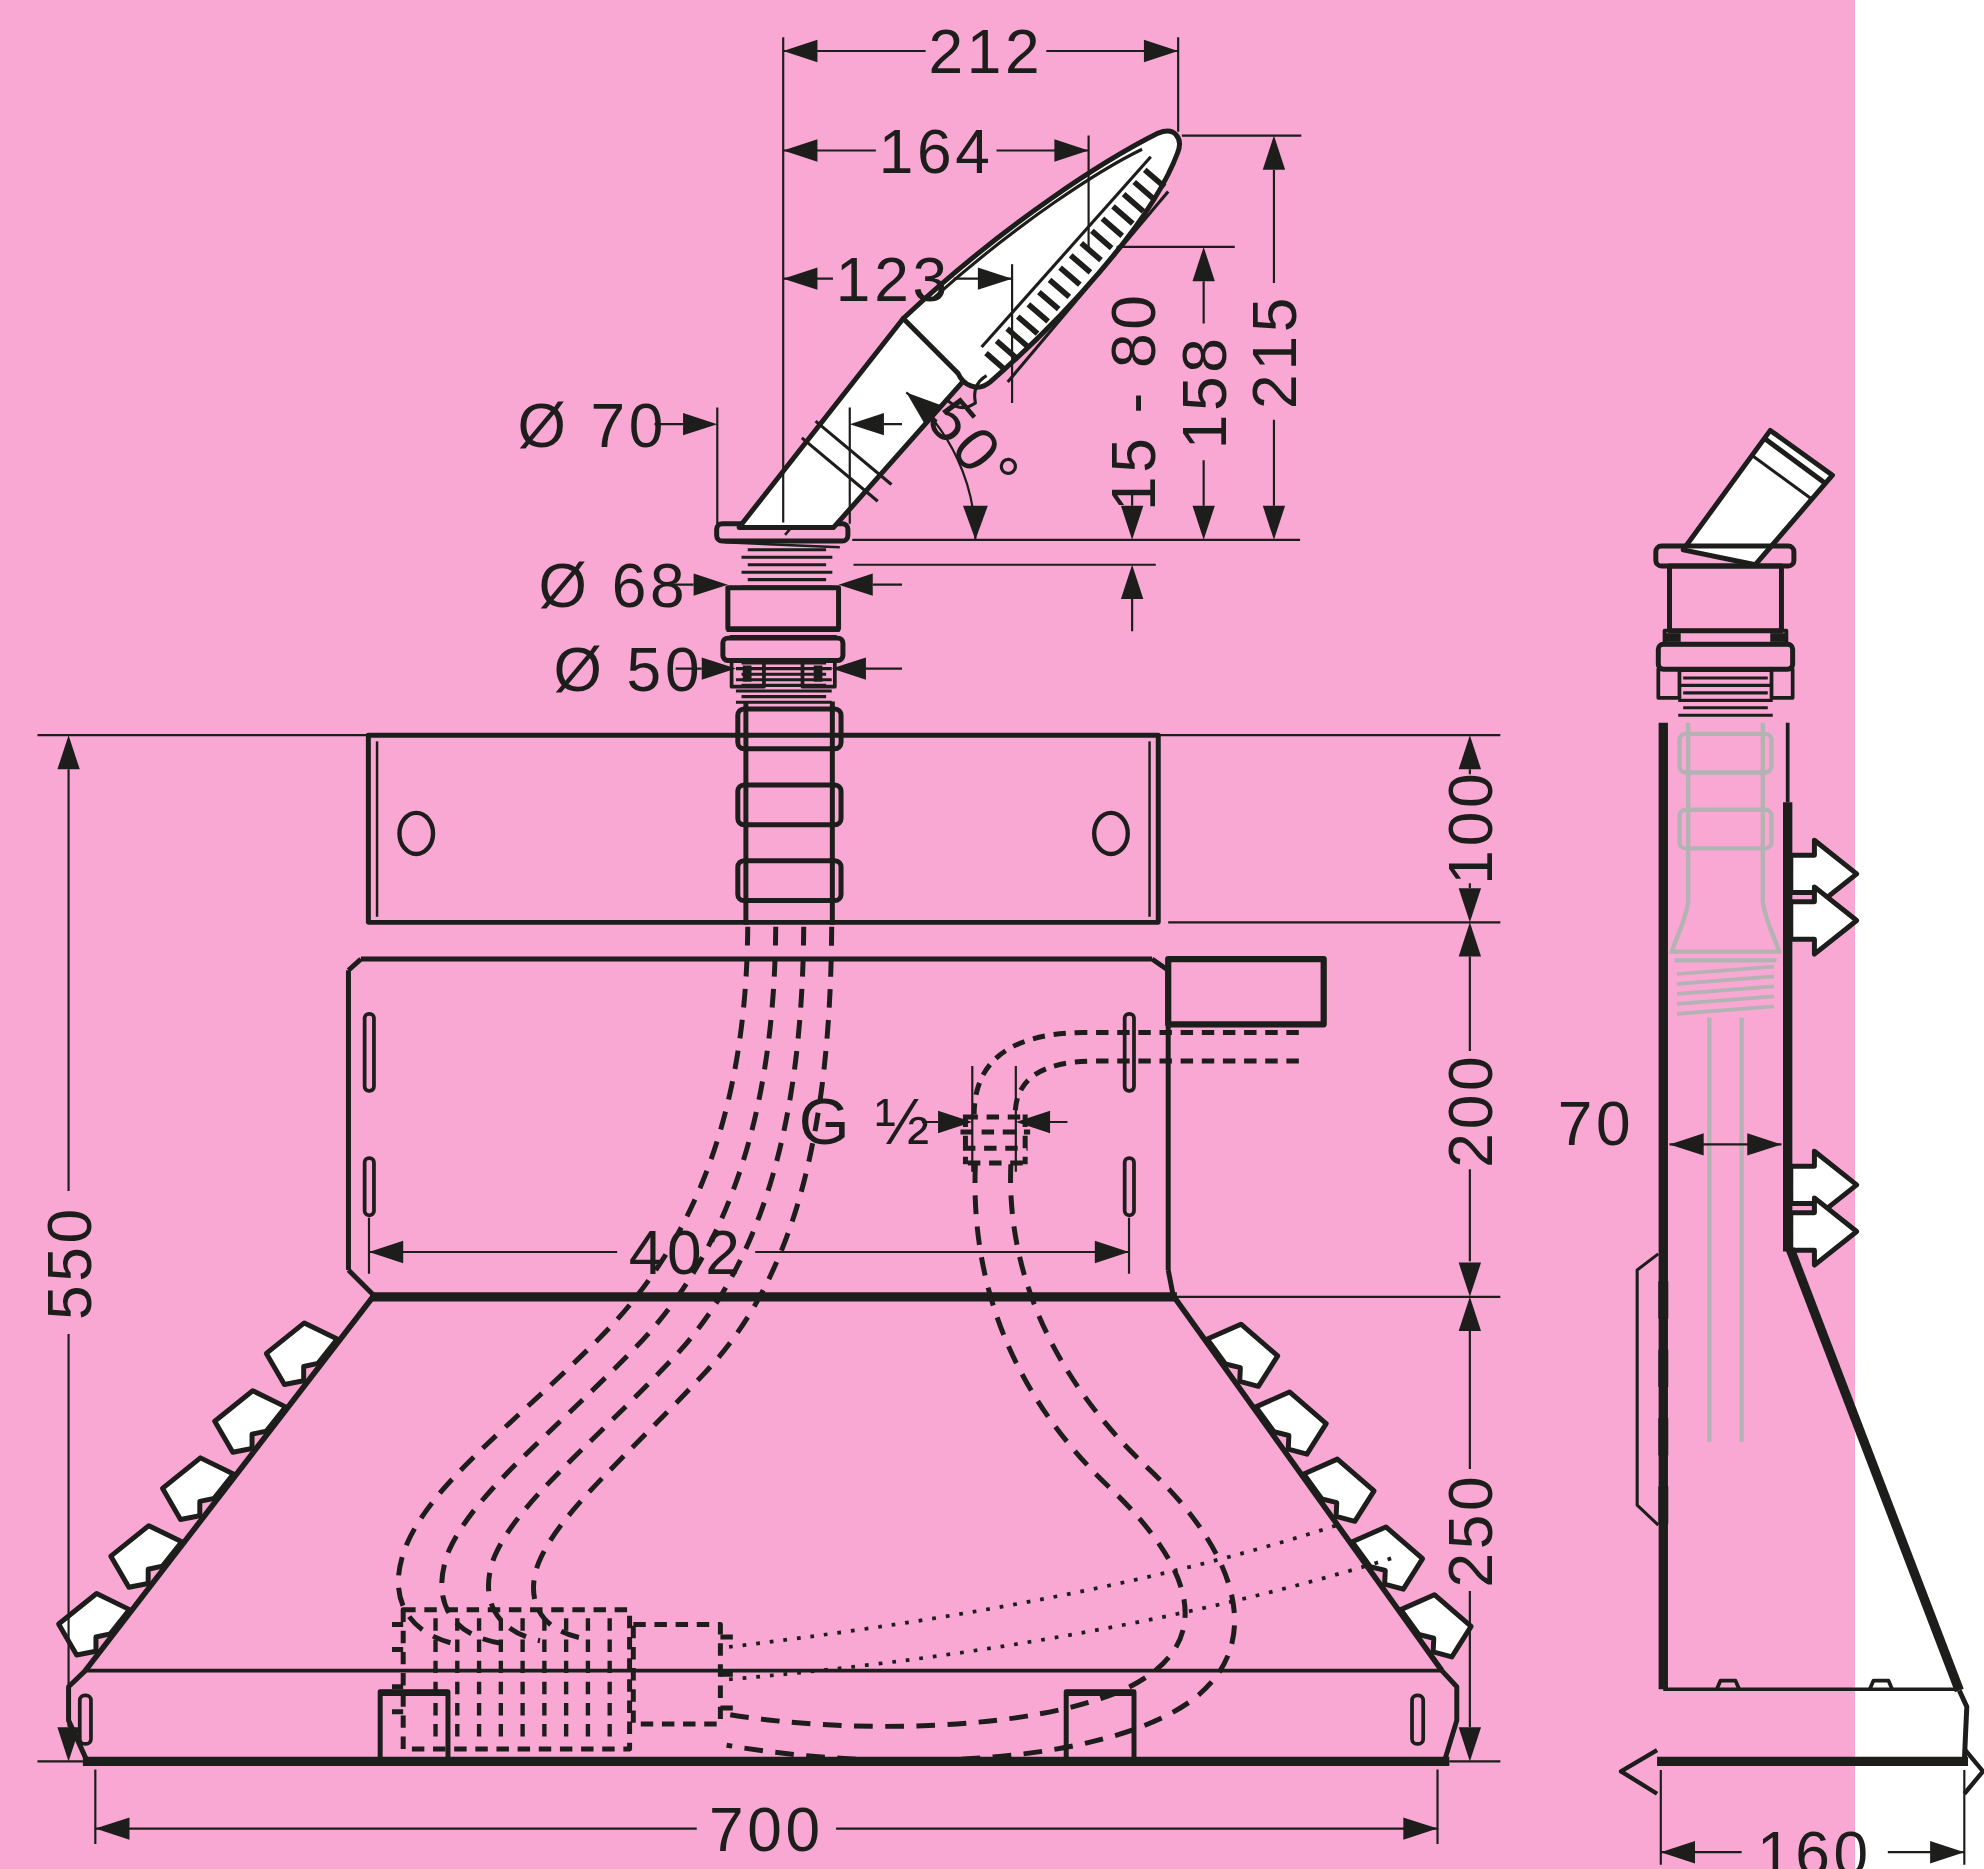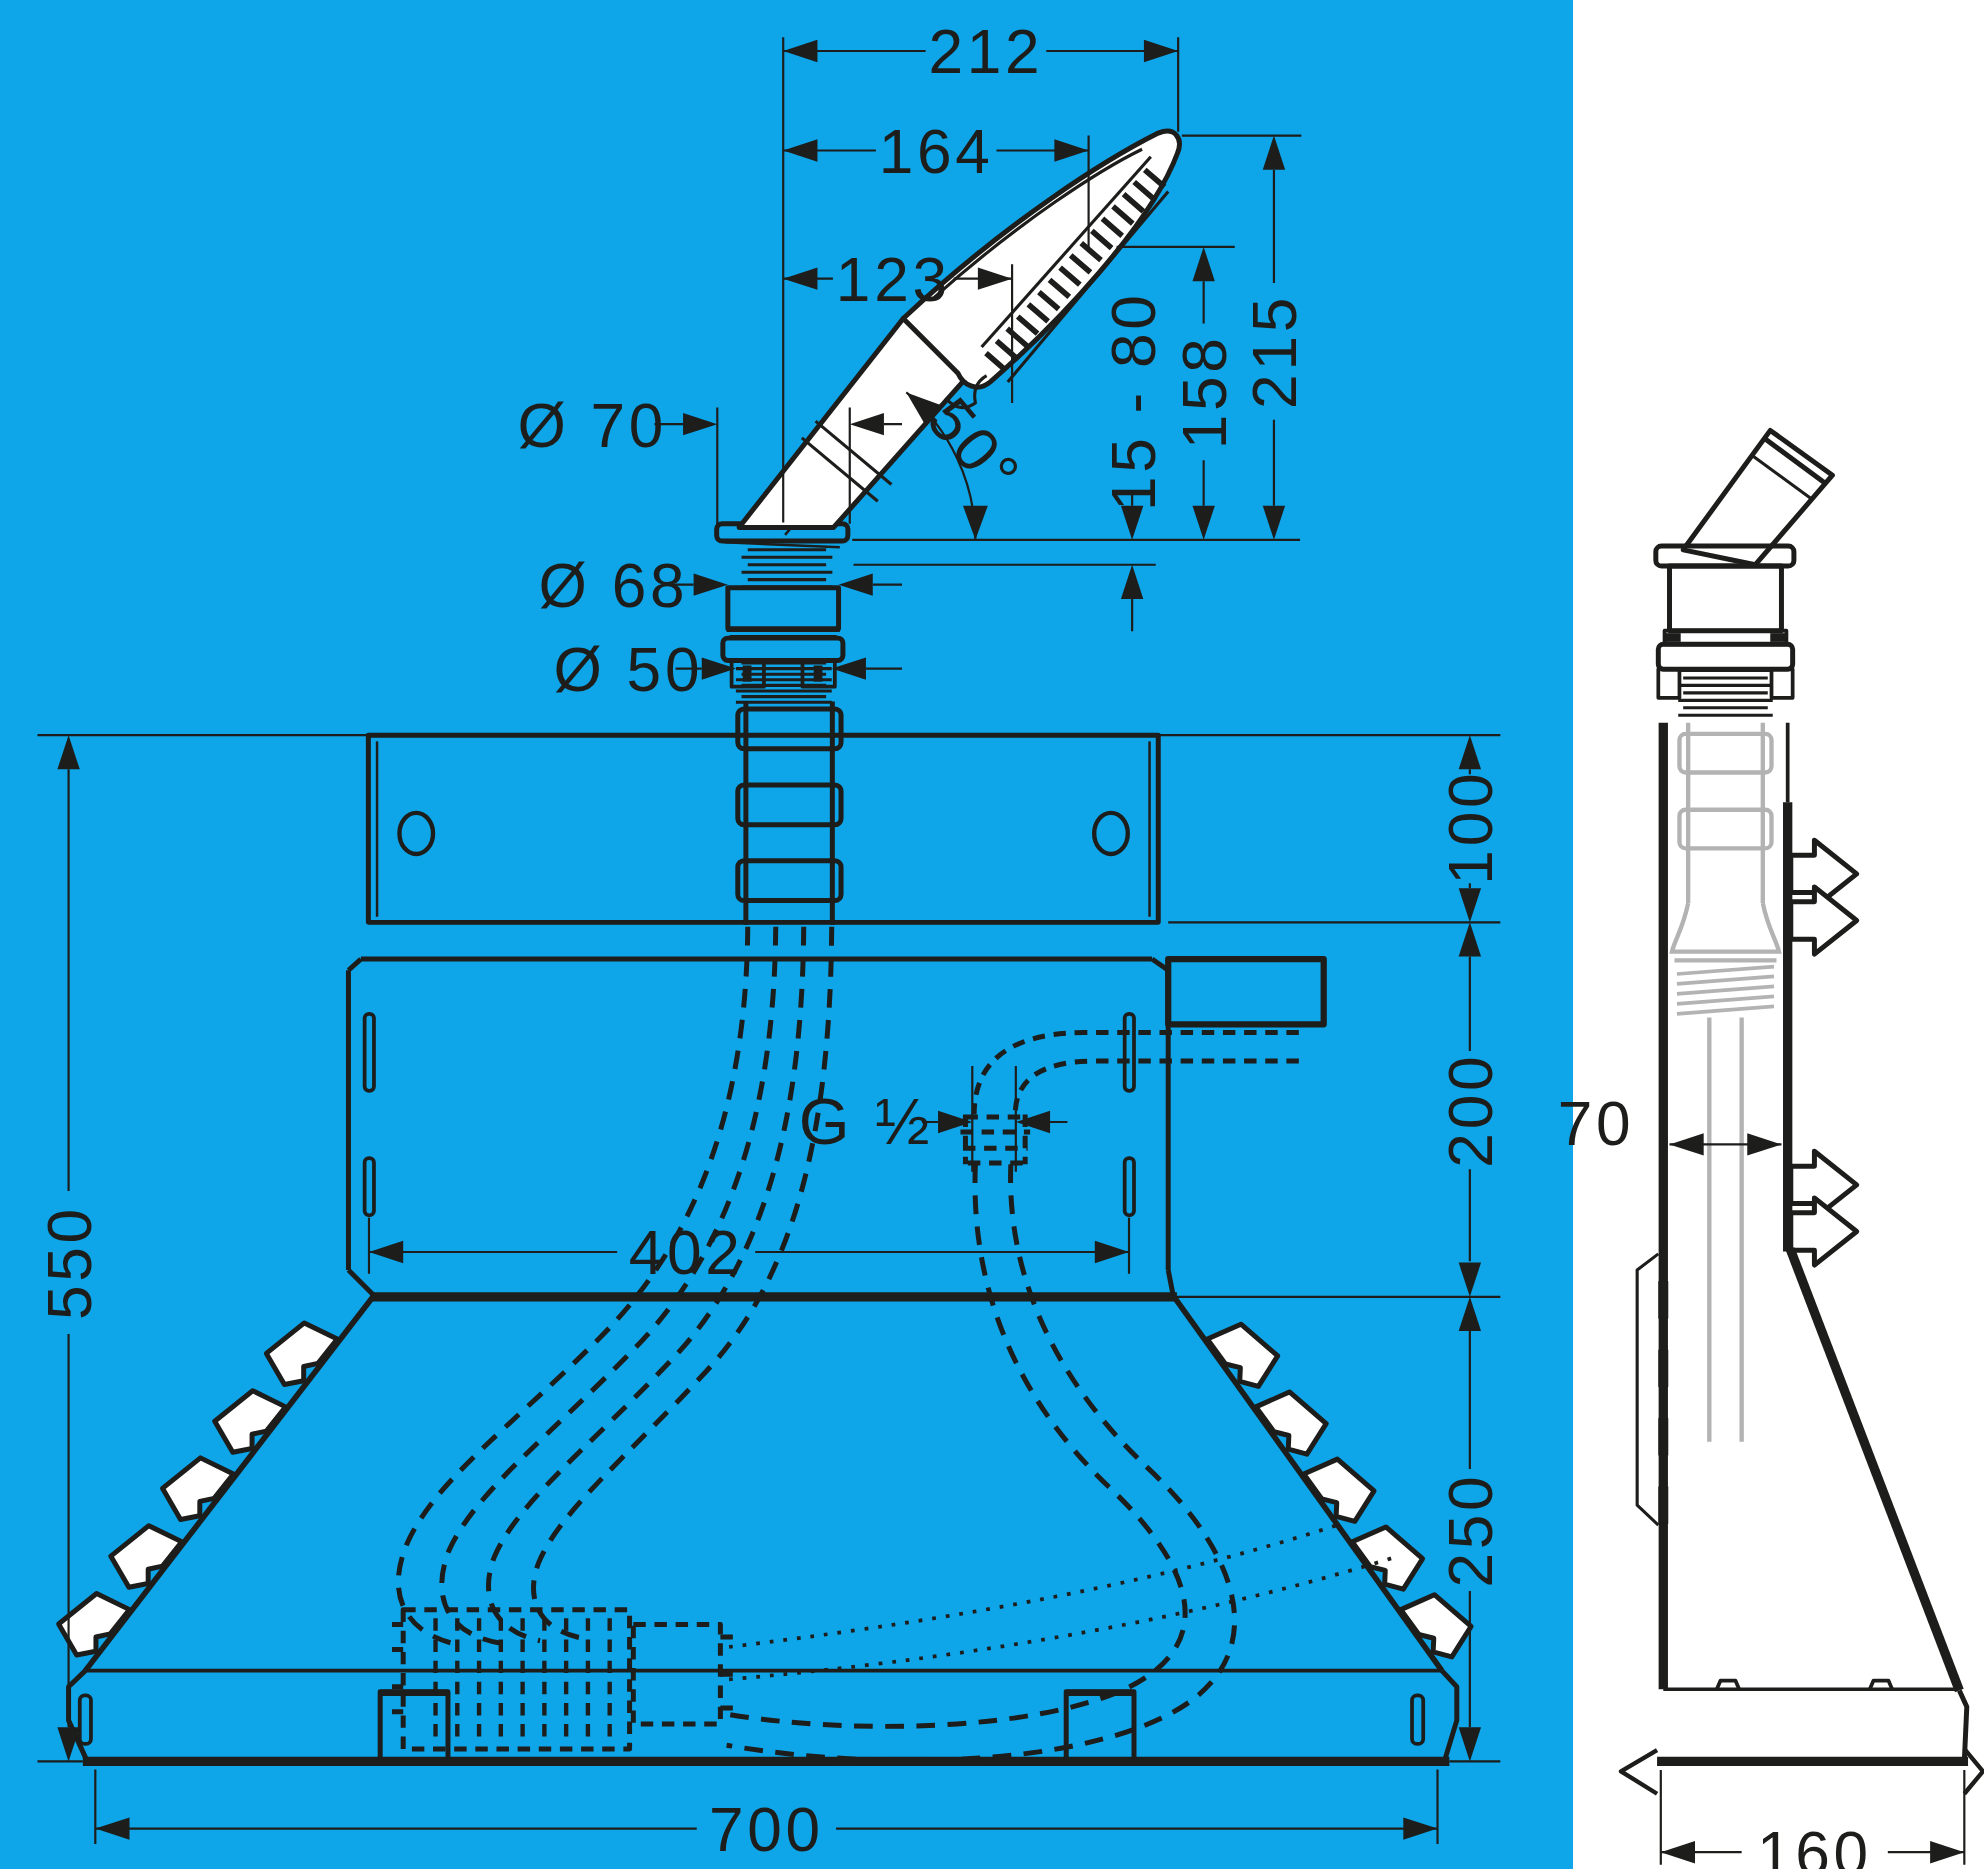--- a/index.html
+++ b/index.html
@@ -1,16 +1,16 @@
 <!DOCTYPE html>
 <html style="font-size:10px"><head>
 <meta charset="utf-8">
 <style>
   html,body{margin:0;padding:0;background:#fff;}
-  #page{position:relative;width:1573px;height:1869px;background:#0ea5e9;}
+  #page{position:relative;width:1855px;height:1869px;background:#f9a8d4;}
   svg{display:block;}
   .o   {fill:#fff;stroke:#1d1d1b;stroke-width:8;stroke-linejoin:round;}
   .ln  {stroke:#1d1d1b;fill:none;stroke-linejoin:round;}
   .thin{stroke-width:3.5;}
   .med {stroke-width:6;}
   .w8  {stroke-width:8;}
   .w10 {stroke-width:10;}
   .thk {stroke-width:15;}
   .arr {fill:#1d1d1b;stroke:none;}
   .gray{stroke:#b3b3b3;fill:none;}

